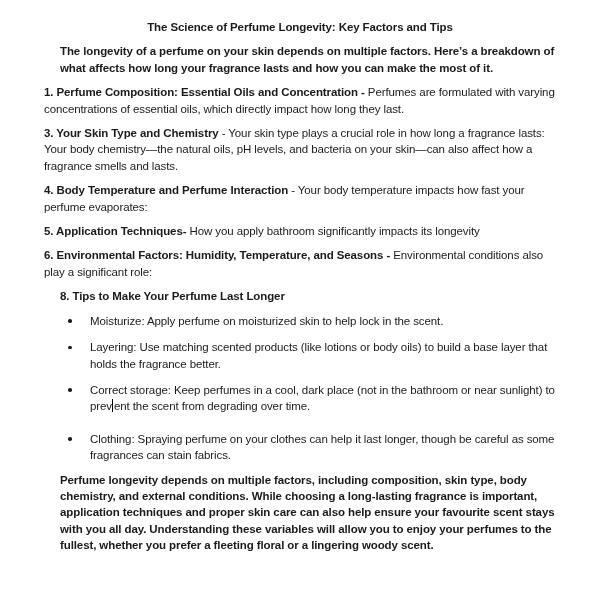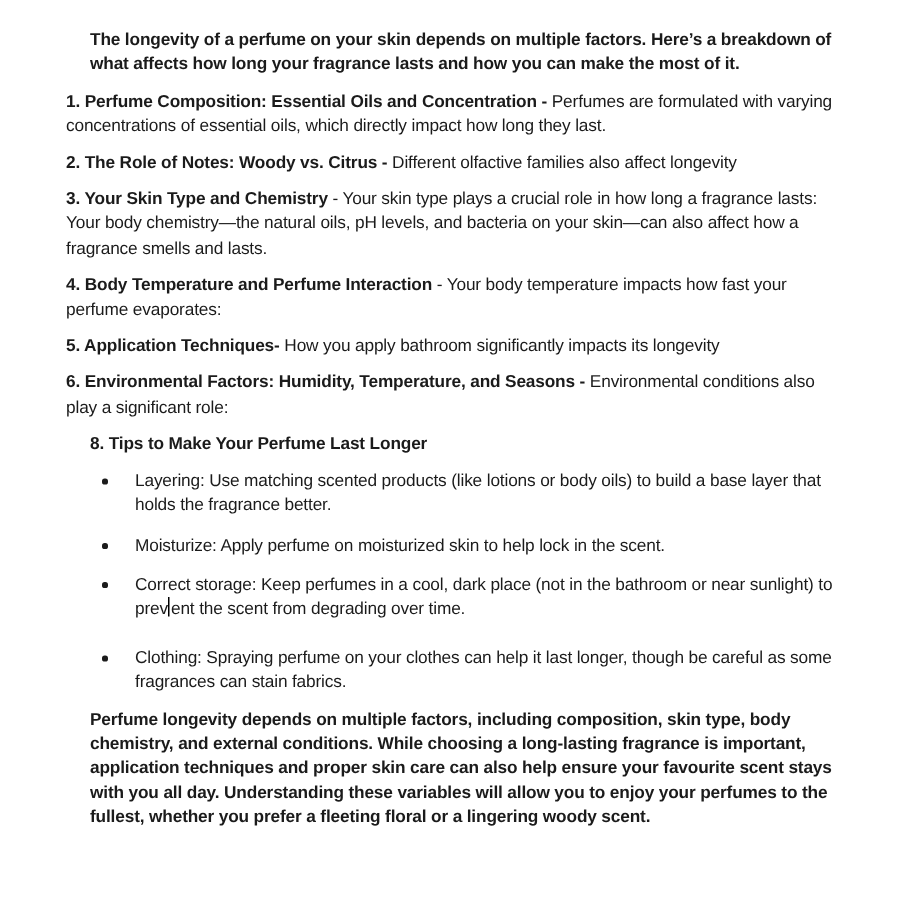--- a/index.html
+++ b/index.html
@@ -61,39 +61,39 @@
     margin: 0 0.5px;
     animation: blink 1.06s steps(1) infinite;
   }
   @keyframes blink { 0%,49% {opacity:1;} 50%,100% {opacity:0;} }
 </style>
 </head>
 <body>
 
 <div class="page">
 
+  <h1 class="title">The Science of Perfume Longevity: Key Factors and Tips</h1>
 
   <p class="para bold">The longevity of a perfume on your skin depends on multiple factors. Here’s a breakdown of what affects how long your fragrance lasts and how you can make the most of it.</p>
 
   <p class="para"><span class="b">1. Perfume Composition: Essential Oils and Concentration - </span><span>Perfumes are formulated with varying concentrations of essential oils, which directly impact how long they last.</span></p>
 
-  <p class="para"><span class="b">2. The Role of Notes: Woody vs. Citrus - </span><span>Different olfactive families also affect longevity</span></p>
 
   <p class="para"><span class="b">3. Your Skin Type and Chemistry</span><span> - Your skin type plays a crucial role in how long a fragrance lasts: Your body chemistry—the natural oils, pH levels, and bacteria on your skin—can also affect how a fragrance smells and lasts.</span></p>
 
   <p class="para"><span class="b">4. Body Temperature and Perfume Interaction</span><span> - Your body temperature impacts how fast your perfume evaporates:</span></p>
 
   <p class="para"><span class="b">5. Application Techniques-</span><span> How you apply bathroom significantly impacts its longevity</span></p>
 
   <p class="para"><span class="b">6. Environmental Factors: Humidity, Temperature, and Seasons - </span><span>Environmental conditions also play a significant role:</span></p>
 
   <p class="para bold">8. Tips to Make Your Perfume Last Longer</p>
 
   <ul class="bullets">
+    <li><span class="dot"></span><span>Moisturize: Apply perfume on moisturized skin to help lock in the scent.</span></li>
     <li><span class="dot"></span><span>Layering: Use matching scented products (like lotions or body oils) to build a base layer that holds the fragrance better.</span></li>
-    <li><span class="dot"></span><span>Moisturize: Apply perfume on moisturized skin to help lock in the scent.</span></li>
     <li><span class="dot"></span><span>Correct storage: Keep perfumes in a cool, dark place (not in the bathroom or near sunlight) to prev</span><span class="caret"></span><span>ent the scent from degrading over time.</span></li>
     <li><span class="dot"></span><span>Clothing: Spraying perfume on your clothes can help it last longer, though be careful as some fragrances can stain fabrics.</span></li>
   </ul>
 
   <p class="para bold">Perfume longevity depends on multiple factors, including composition, skin type, body chemistry, and external conditions. While choosing a long-lasting fragrance is important, application techniques and proper skin care can also help ensure your favourite scent stays with you all day. Understanding these variables will allow you to enjoy your perfumes to the fullest, whether you prefer a fleeting floral or a lingering woody scent.</p>
 
 </div>
 
 </body></html>

